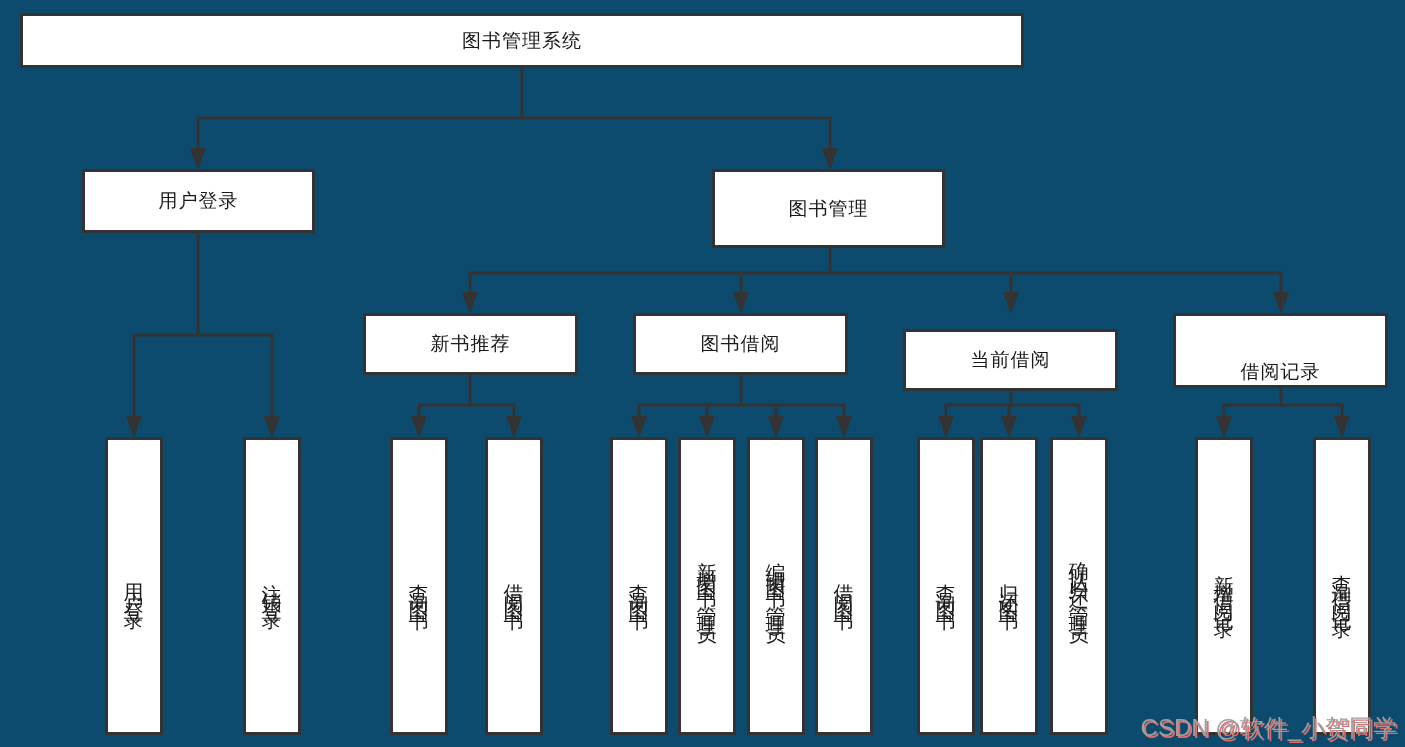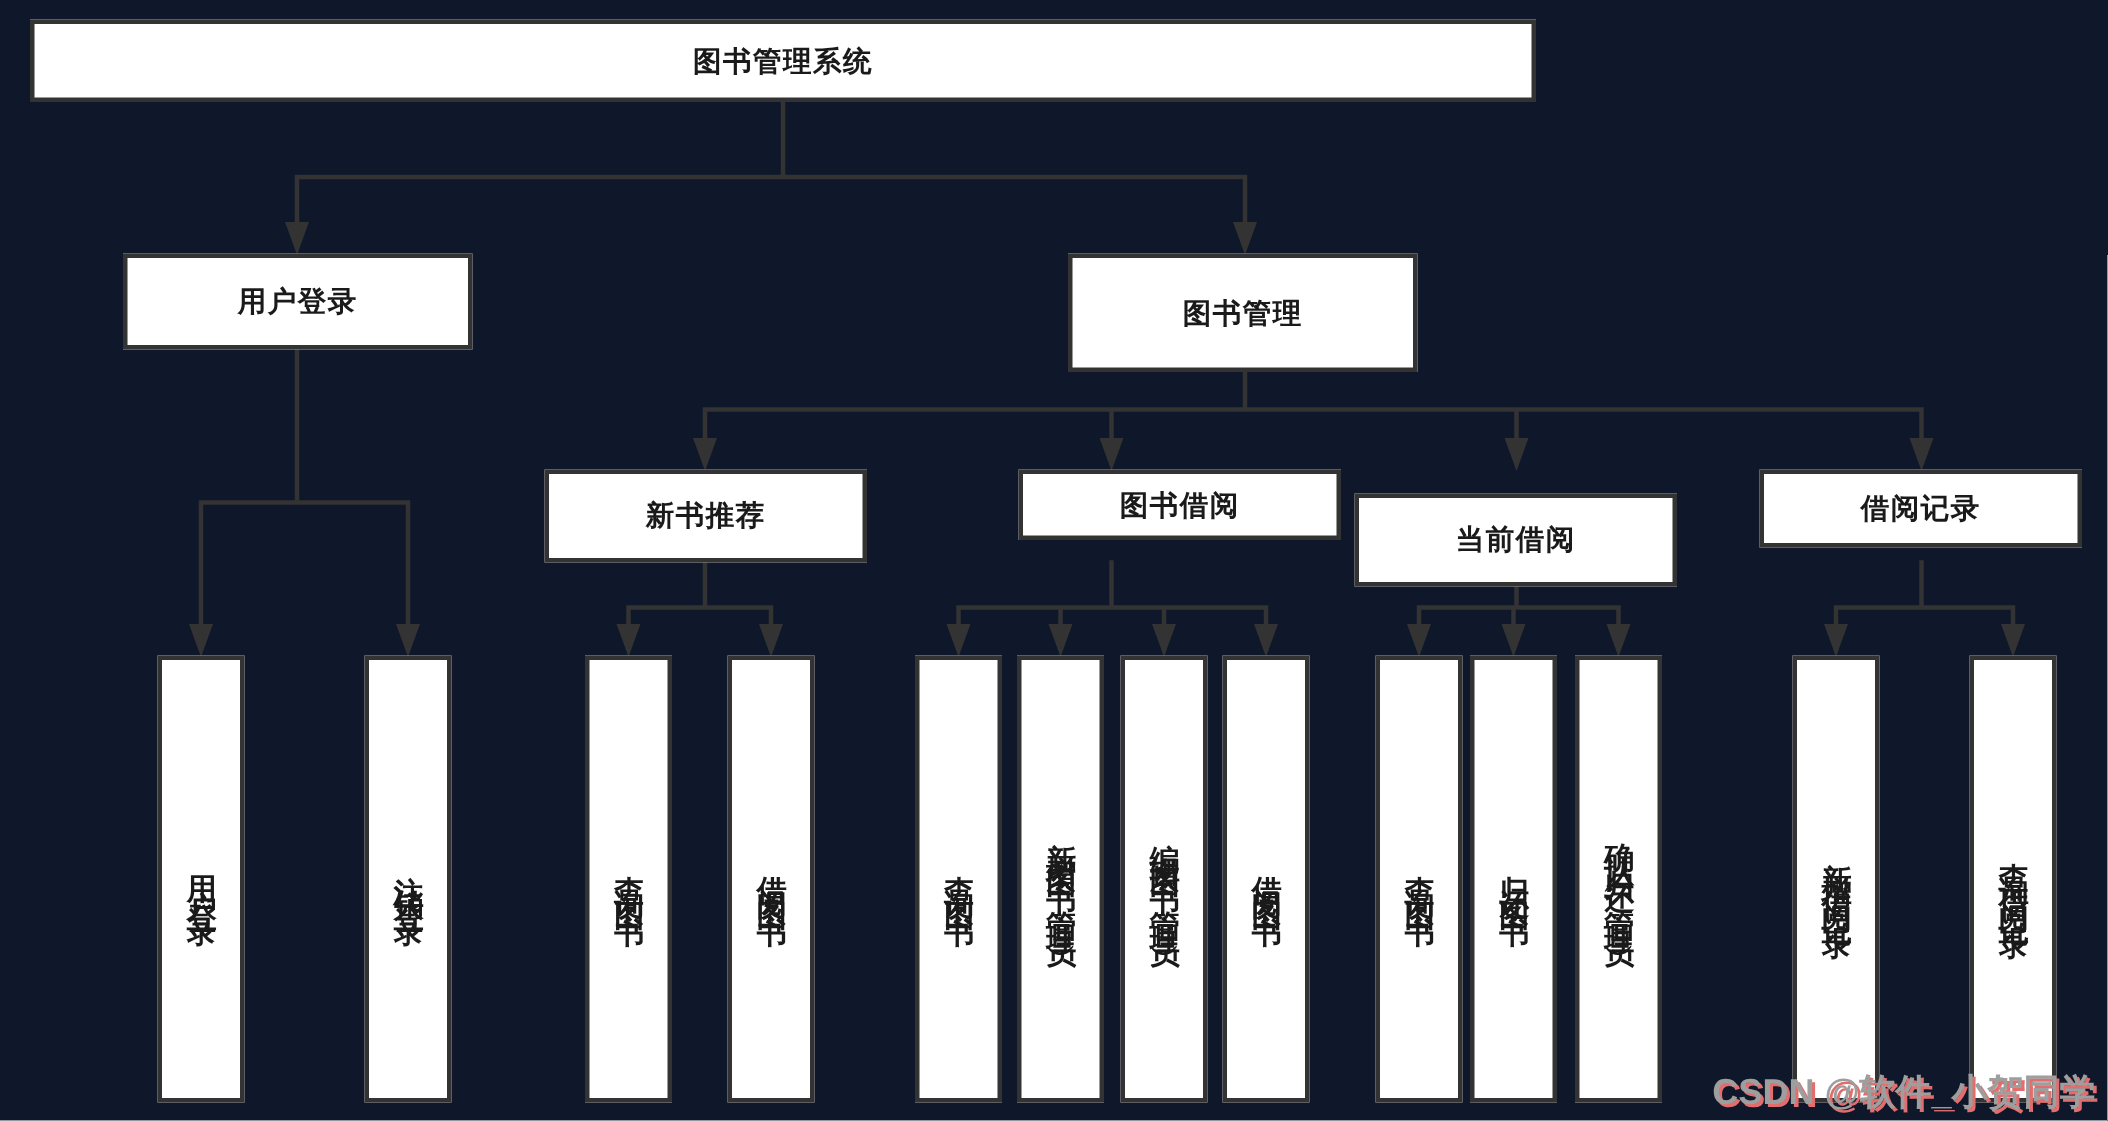--- a/index.html
+++ b/index.html
@@ -6,23 +6,22 @@
     --line:#333333;
     --text:#1a1a1a;
     --wm:#9e9e9e;
     --wm-shadow:#e36d6d;
   }
   html,body{margin:0;padding:0;background:#ffffff;}
   body{font-family:"Liberation Sans",sans-serif;}
   #canvas{
     position:relative;
     width:1405px;height:747px;
-    background:#0f172a;
+    background:#0c4a6e;
     overflow:hidden;
-    font-weight:bold;
   }
   #wires{position:absolute;left:0;top:0;z-index:1;}
   #wires path{stroke:var(--line);stroke-width:3;fill:none;stroke-linecap:square;}
   #wires polygon{fill:var(--line);stroke:none;}
   .node{
     position:absolute;
     box-sizing:border-box;
     border:3px solid var(--line);
     background:#ffffff;
     color:var(--text);
@@ -104,27 +103,27 @@
   <div class="node" style="left:82px;top:169px;width:233px;height:64px;">
     <span>用户登录</span>
   </div>
   <div class="node" style="left:712px;top:169px;width:233px;height:79px;">
     <span>图书管理</span>
   </div>
 
   <div class="node" style="left:363px;top:313px;width:215px;height:62px;">
     <span>新书推荐</span>
   </div>
-  <div class="node" style="left:633px;top:313px;width:215px;height:47px;margin-left:46px;">
+  <div class="node" style="left:633px;top:313px;width:215px;height:62px;">
     <span>图书借阅</span>
   </div>
   <div class="node" style="left:903px;top:313px;width:215px;height:62px;margin-top:16px;">
     <span>当前借阅</span>
   </div>
-  <div class="node" style="left:1173px;top:313px;width:215px;height:52px;">
+  <div class="node" style="left:1173px;top:313px;width:215px;height:75px;align-items:flex-end;">
     <span>借阅记录</span>
   </div>
 
   <div class="node leaf" style="left:105px;top:437px;width:58px;height:298px;">
     <span>用户登录</span>
   </div>
   <div class="node leaf" style="left:243px;top:437px;width:58px;height:298px;">
     <span>注销登录</span>
   </div>
 

